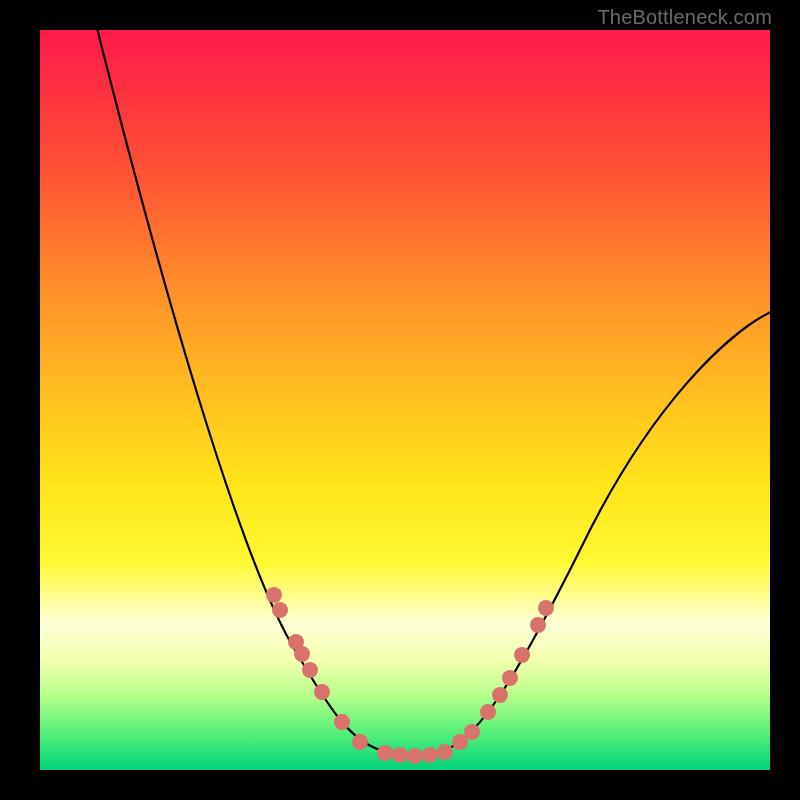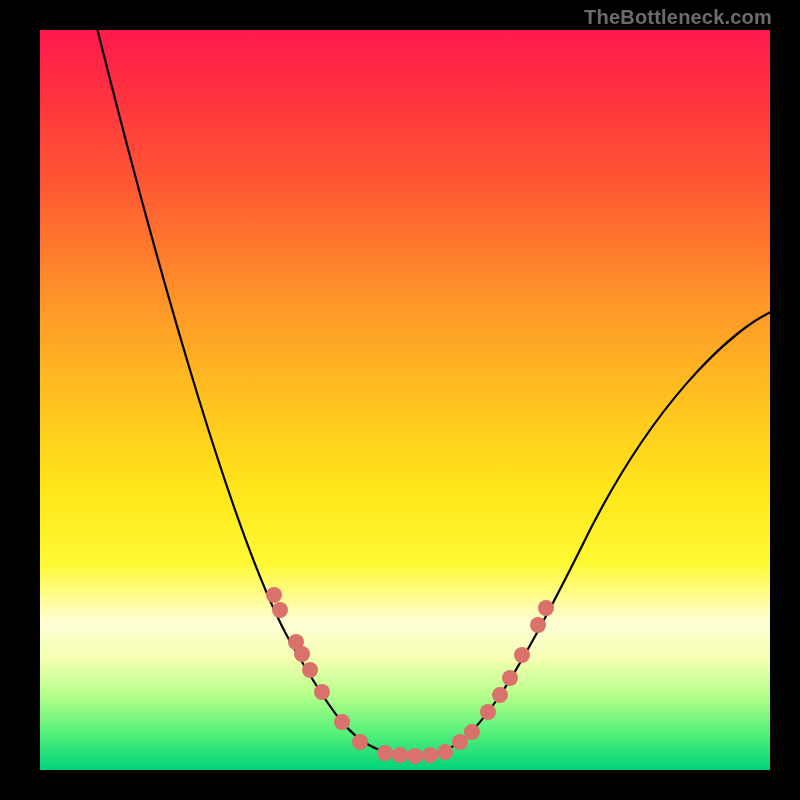--- a/index.html
+++ b/index.html
@@ -37,21 +37,21 @@
       #55f07a 95%,
       #00d27a 100%
     );
   }
   .watermark {
     position: absolute;
     top: 6px;
     right: 28px;
     color: #6b6b6b;
     font-size: 20px;
-    font-weight: 700;
+    font-weight: 400;
     letter-spacing: 0.2px;
   }
   svg.curve {
     position: absolute;
     left: 0;
     top: 0;
     width: 730px;
     height: 740px;
     overflow: visible;
   }

